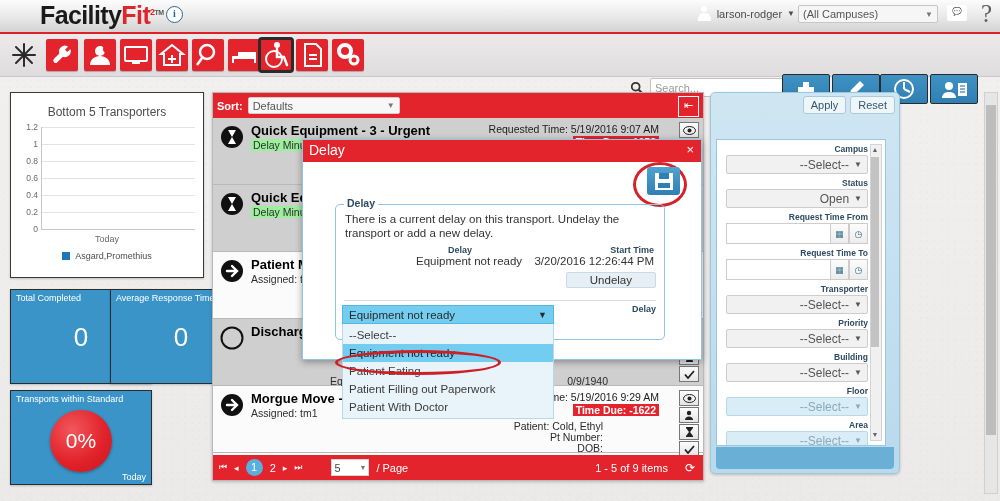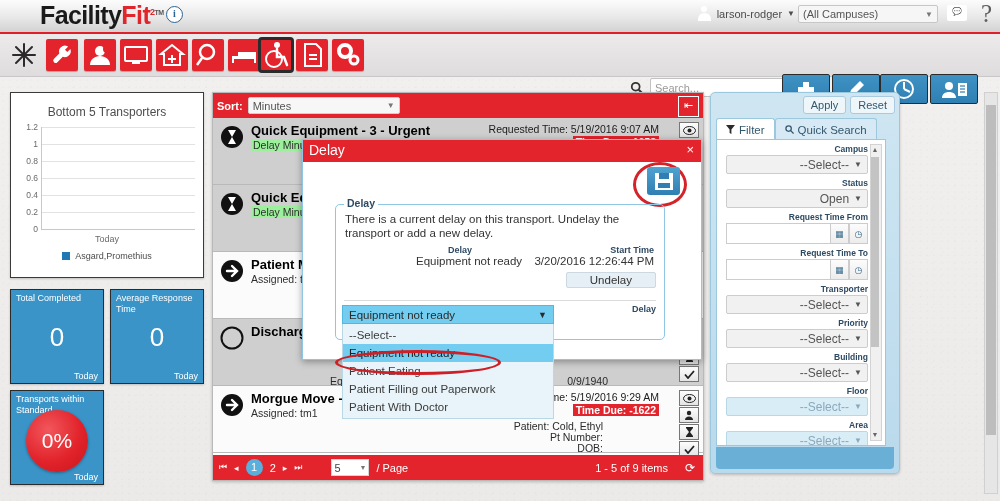--- a/index.html
+++ b/index.html
@@ -62,21 +62,21 @@
     background:#fff;border:1px solid #3a3a3a;box-shadow:0 1px 2px rgba(0,0,0,.2);}
   .chart-title{text-align:center;font-size:12px;color:#4d4d4d;padding-top:12px;}
   .plot{position:relative;margin:8px 8px 0 30px;height:102px;border-left:1px solid #c8c8c8;border-bottom:1px solid #c8c8c8;}
   .gl{position:absolute;left:0;right:0;border-top:1px solid #e2e2e2;}
   .ytick{position:absolute;right:calc(100% + 4px);font-size:8.5px;color:#6a6a6a;transform:translateY(-50%);white-space:nowrap;}
   .xlab{text-align:center;font-size:9px;color:#6a6a6a;margin-top:4px;}
   .legend{display:flex;align-items:center;justify-content:center;gap:5px;margin-top:7px;font-size:9px;color:#4d4d4d;}
   .lgsw{width:8px;height:8px;background:#1f77b4;}
 
   .kpi{position:absolute;background:#3a94c8;border:1px solid #2b2b2b;color:#fff;
-    box-shadow:0 1px 2px rgba(0,0,0,.2);}
+    box-shadow:0 1px 2px rgba(0,0,0,.2);padding-left:48px;}
   .kpi .t{position:absolute;left:5px;top:3px;font-size:9px;line-height:11px;width:calc(100% - 10px);}
   .kpi .v{position:absolute;left:0;right:0;top:50%;transform:translateY(-50%);text-align:center;font-size:26px;}
   .kpi .f{position:absolute;right:5px;bottom:2px;font-size:9px;}
   .kpi1{left:10px;top:289px;width:92px;height:93px;}
   .kpi2{left:110px;top:289px;width:92px;height:93px;}
   .kpi3{left:10px;top:390px;width:92px;height:93px;}
   .redcircle{position:absolute;left:50%;top:54%;transform:translate(-50%,-50%);
     width:62px;height:62px;border-radius:50%;
     background:radial-gradient(circle at 36% 32%,#f1575c 0%,#e2232b 55%,#c8151d 100%);
     color:#fff;font-size:21px;text-align:center;line-height:62px;box-shadow:0 1px 3px rgba(0,0,0,.35);}
@@ -344,21 +344,21 @@
 <div class="kpi kpi3">
   <div class="t">Transports within Standard</div>
   <div class="redcircle">0%</div>
   <div class="f">Today</div>
 </div>
 
 <div class="list">
   <div class="list-head">
     <span class="lbl">Sort:</span>
     <div class="sortsel">
-      <span>Minutes</span>
+      <span>Defaults</span>
       <span style="font-size:8px;color:#777;">▼</span>
     </div>
     <div class="collapse-btn">⇤</div>
   </div>
 
   <div class="row shade">
     <svg class="sico" viewBox="0 0 24 24">
           <circle cx="12" cy="12" r="11" fill="#111"></circle>
           <path d="M8 5h8l-4 7 4 7H8l4-7z" fill="#fff"></path>
         </svg>
@@ -539,35 +539,20 @@
     <div class="ddopt">Patient With Doctor</div>
   </div>
   <div class="ovalhl"></div>
 </div>
 
 <div class="fp-shell">
   <div class="fp-top">
     <div class="fp-btn">Apply</div>
     <div class="fp-btn">Reset</div>
   </div>
-  <div class="fp-tabs">
-    <div class="ftab act">
-      <svg width="9" height="9" viewBox="0 0 10 10">
-            <path d="M0 0h10L6 5v5L4 9V5z" fill="#2b2b2b"></path>
-          </svg>
-      <span>Filter</span>
-    </div>
-    <div class="ftab">
-      <svg width="9" height="9" viewBox="0 0 10 10">
-            <circle cx="4" cy="4" r="3" fill="none" stroke="#33586e" stroke-width="1.4"></circle>
-            <line x1="6" y1="6" x2="9.5" y2="9.5" stroke="#33586e" stroke-width="1.4"></line>
-          </svg>
-      <span>Quick Search</span>
-    </div>
-  </div>
 
   <div class="fp-body">
     <div class="fgroup">
       <div class="flabel">Campus</div>
       <div class="fsel">
             <span>--Select--</span>
             <span style="font-size:8px;">▼</span>
           </div>
     </div>
     <div class="fgroup">

